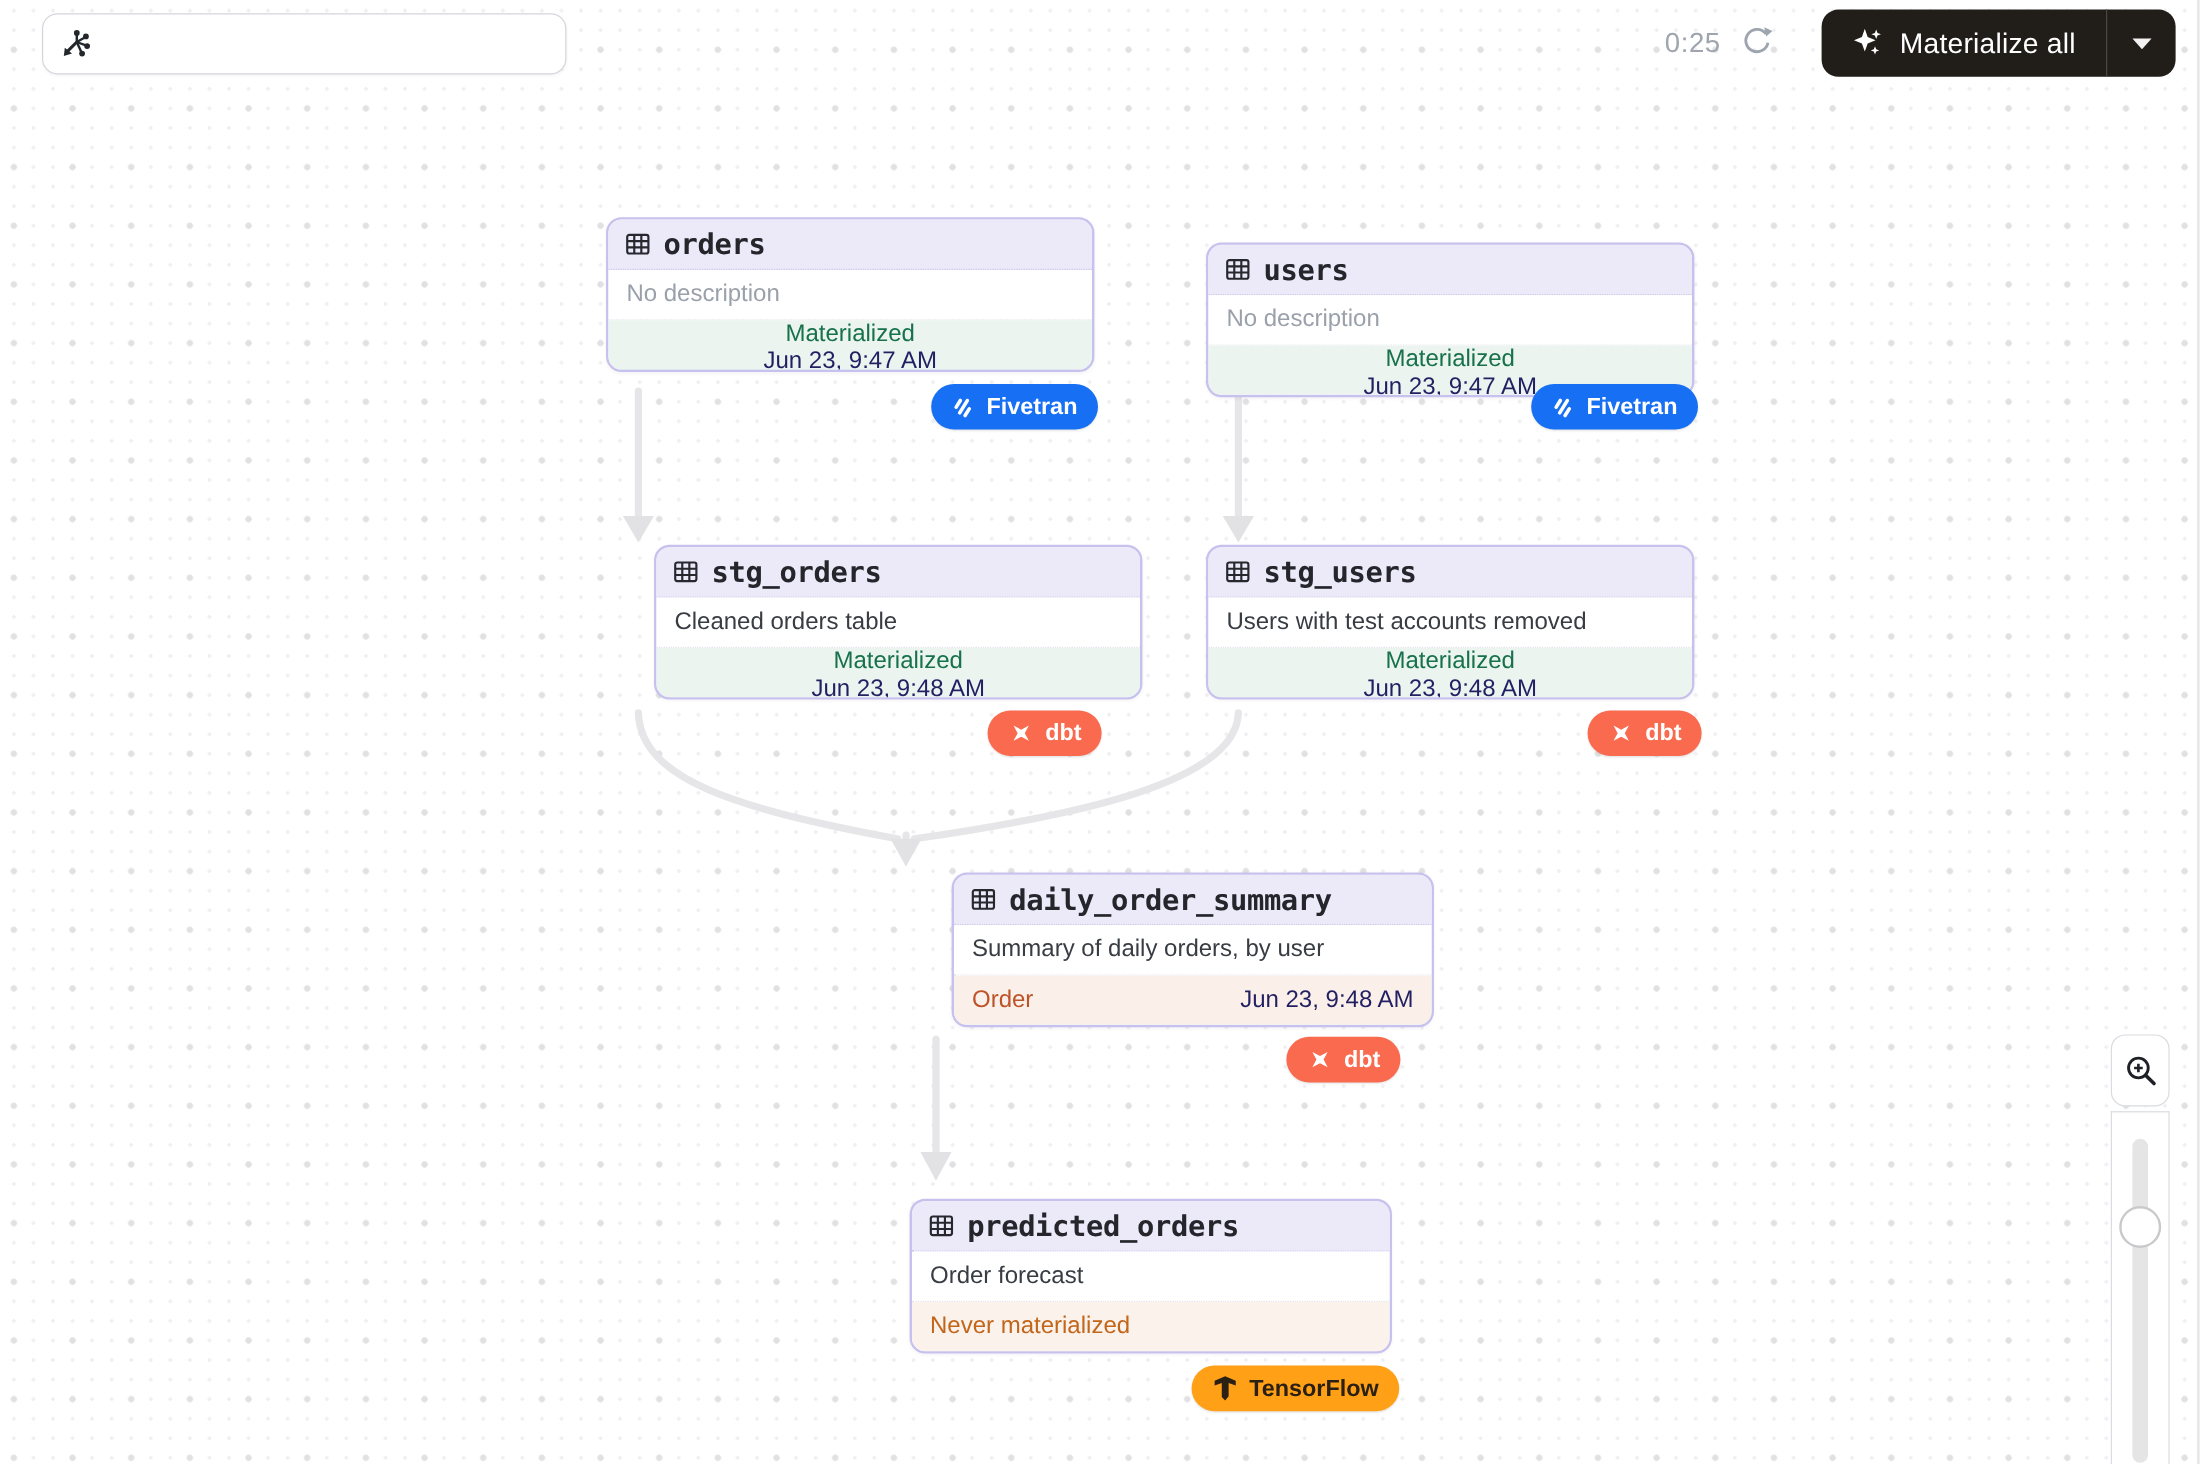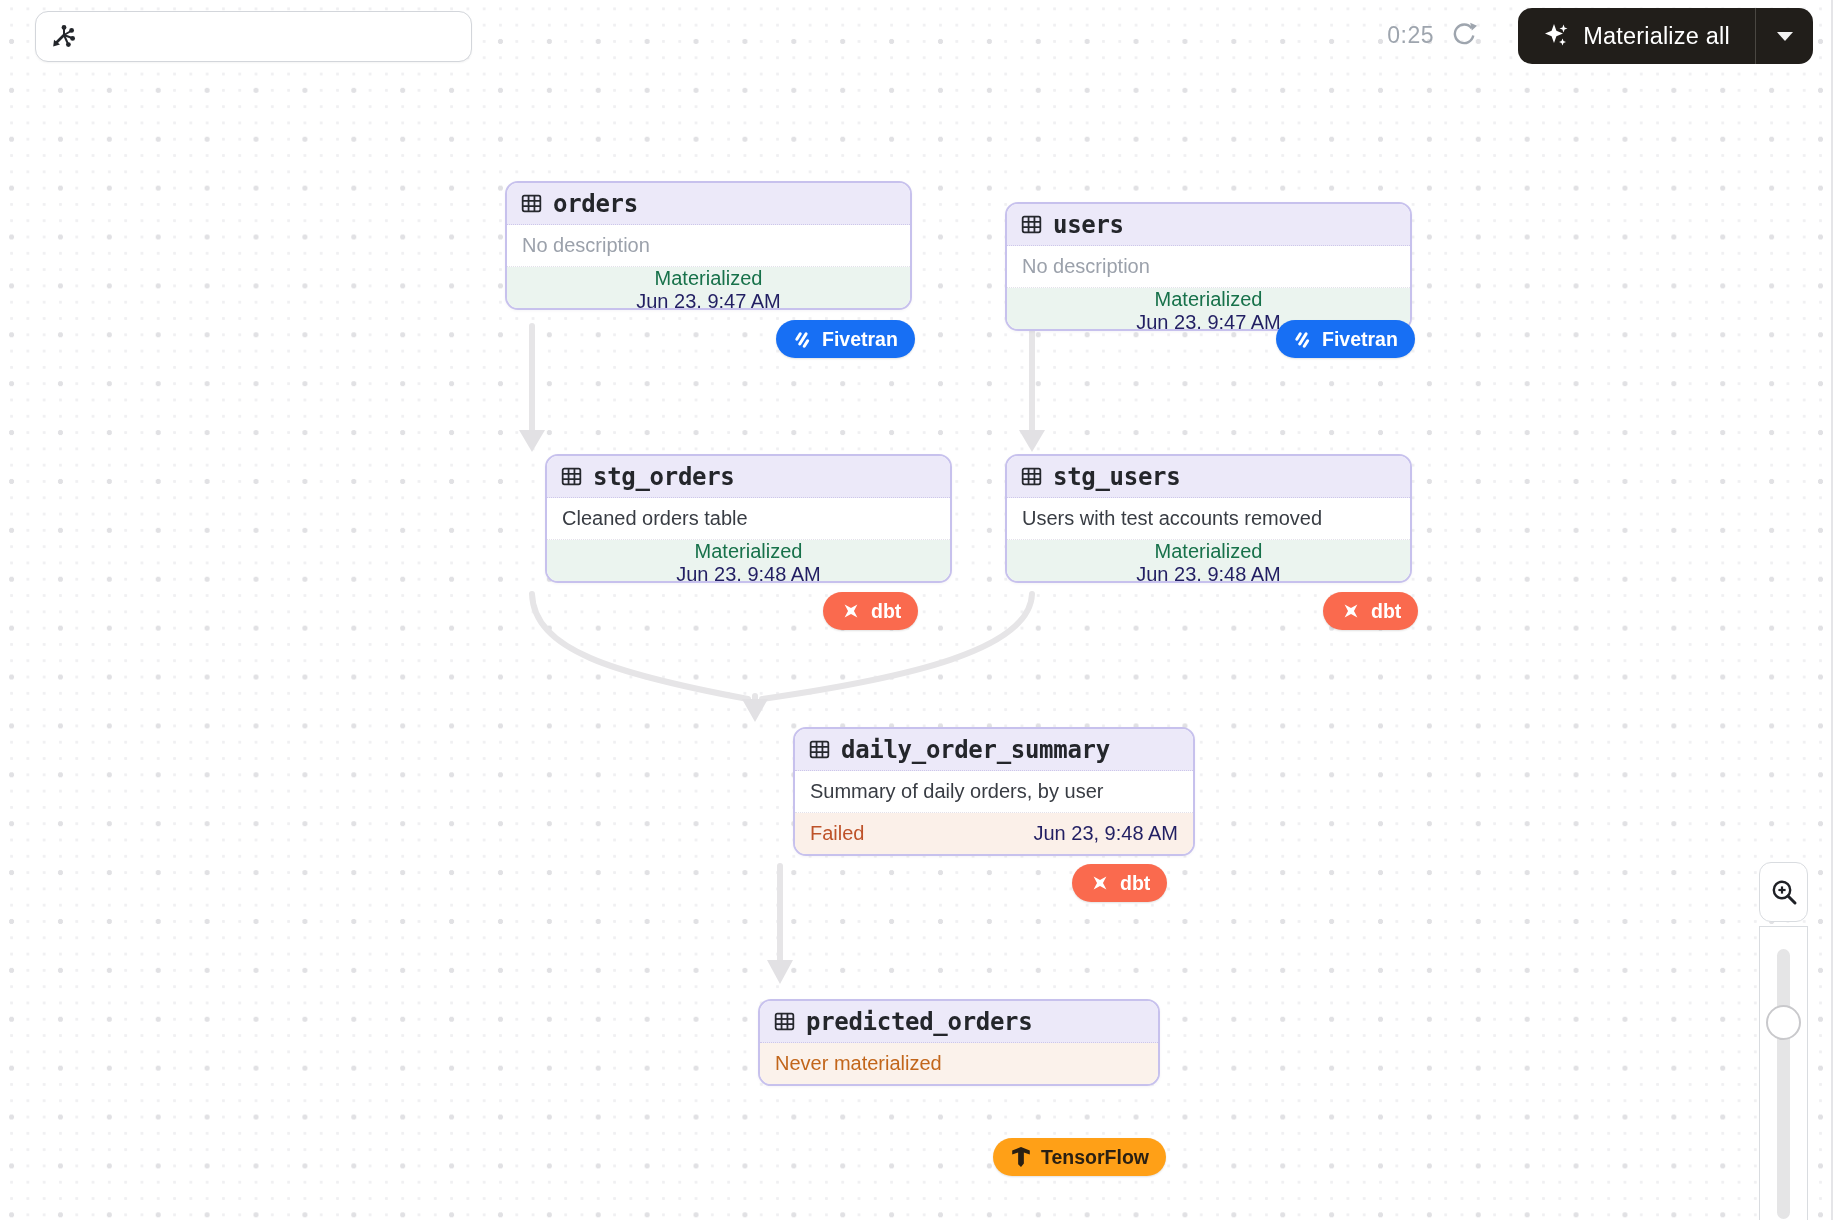--- a/index.html
+++ b/index.html
@@ -262,36 +262,37 @@
       <rect x="1.6" y="2.6" width="16.8" height="14.8" rx="1.6"></rect>
       <line x1="1.6" y1="7.6" x2="18.4" y2="7.6"></line>
         <line x1="1.6" y1="12.5" x2="18.4" y2="12.5"></line>
       <line x1="7.2" y1="2.6" x2="7.2" y2="17.4"></line>
         <line x1="12.8" y1="2.6" x2="12.8" y2="17.4"></line>
     </svg>
     <span class="node-title">daily_order_summary</span>
   </div>
   <div class="node-desc">Summary of daily orders, by user</div>
   <div class="node-status status-failed">
-    <span class="s-label">Failed</span>
+    <span class="s-label">Order</span>
     <span class="s-time">Jun 23, 9:48 AM</span>
   </div>
 </div>
 
 <div class="node" id="node-predicted">
   <div class="node-header">
     <svg width="21" height="21" viewBox="0 0 20 20" fill="none" stroke="#26282e" stroke-width="1.7">
       <rect x="1.6" y="2.6" width="16.8" height="14.8" rx="1.6"></rect>
       <line x1="1.6" y1="7.6" x2="18.4" y2="7.6"></line>
         <line x1="1.6" y1="12.5" x2="18.4" y2="12.5"></line>
       <line x1="7.2" y1="2.6" x2="7.2" y2="17.4"></line>
         <line x1="12.8" y1="2.6" x2="12.8" y2="17.4"></line>
     </svg>
     <span class="node-title">predicted_orders</span>
   </div>
+  <div class="node-desc">Order forecast</div>
   <div class="node-status status-never">
     <span class="s-label">Never materialized</span>
     <span class="s-time"></span>
   </div>
 </div>
 
 <div class="badge badge-fivetran" id="badge-fivetran-orders">
   <svg width="20" height="20" viewBox="0 0 20 20" fill="#fff">
     <g transform="rotate(32 10 10)">
       <rect x="3.4" y="5.5" width="3" height="9.5" rx="1.5"></rect>

